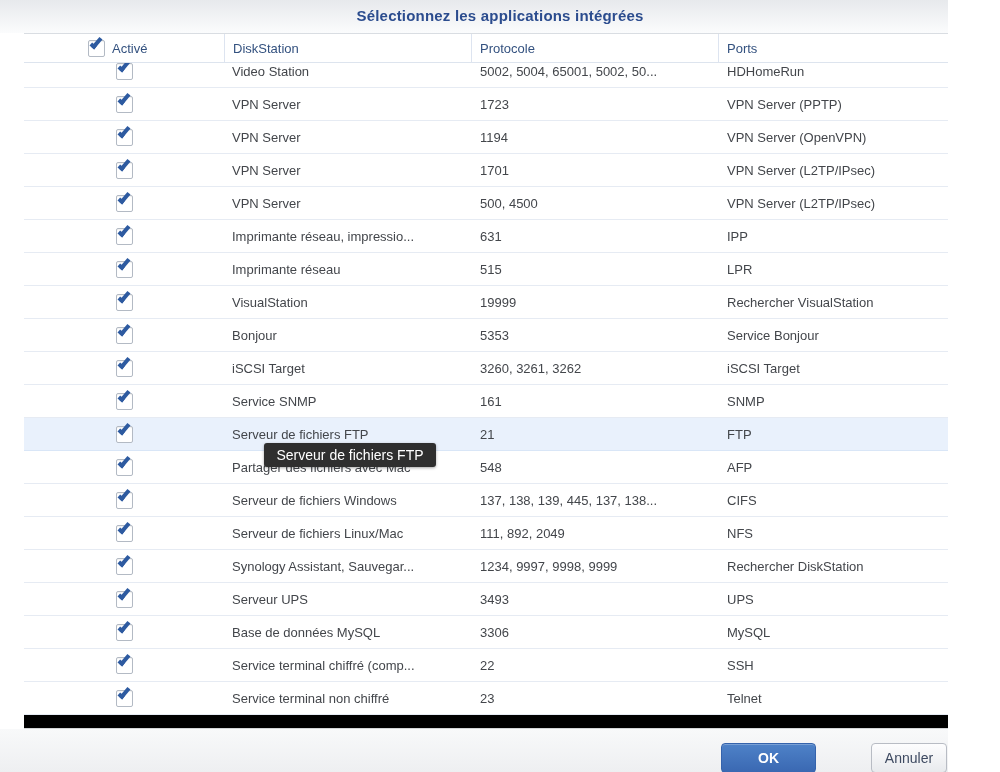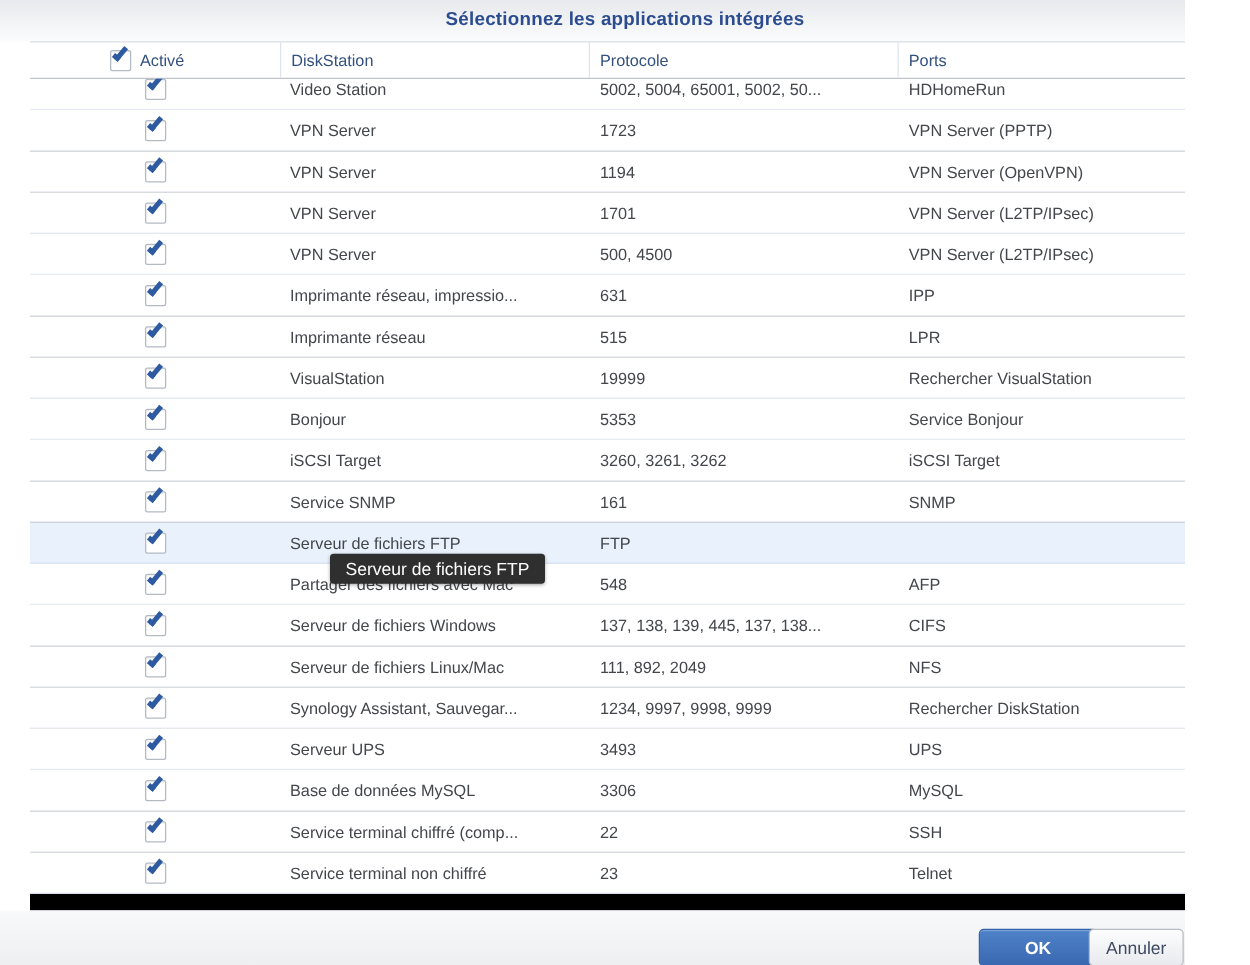--- a/index.html
+++ b/index.html
@@ -46,21 +46,21 @@
     background:#2f2f2f; color:#ffffff; font-size:14px; line-height:24px; text-align:center;
     padding:0 11px; border-radius:3px; box-shadow:0 1px 3px rgba(0,0,0,.35); z-index:5;
     white-space:nowrap; }
 
   
   .footer-line { position:absolute; left:24px; top:728px; width:954px; height:1px; background:#d3d5d8; }
   .footer { position:absolute; left:0; top:729px; width:1000px; height:43px;
     background:linear-gradient(#f8f9fa, #eeeff1); }
   .btn { position:absolute; top:743px; height:30px; border-radius:4px; font-size:14px;
     font-family:"Liberation Sans", sans-serif; cursor:pointer; }
-  .btn-ok { left:783px; width:95px; color:#ffffff; font-weight:bold;
+  .btn-ok { left:721px; width:95px; color:#ffffff; font-weight:bold;
     background:linear-gradient(#4e82c8, #3a68b2); border:1px solid #3563ac;
     box-shadow:inset 0 1px 0 rgba(255,255,255,.25); }
   .btn-cancel { left:871px; width:76px; color:#3e4a61;
     background:linear-gradient(#fdfdfe, #e8eaed); border:1px solid #b8bcc4; }
 </style>
 </head>
 <body>
 
 <div class="stage">
 
@@ -199,20 +199,21 @@
             <div class="cell col-ports">161</div>
             <div class="cell col-proto">SNMP</div>
           </div>
           <div class="row selected">
             <div class="cell col-enabled">
               <span class="cb">
                 <span class="tick"></span>
               </span>
             </div>
             <div class="cell col-apps">Serveur de fichiers FTP</div>
+            <div class="cell col-ports">21</div>
             <div class="cell col-proto">FTP</div>
           </div>
           <div class="row">
             <div class="cell col-enabled">
               <span class="cb">
                 <span class="tick"></span>
               </span>
             </div>
             <div class="cell col-apps">Partager des fichiers avec Mac</div>
             <div class="cell col-ports">548</div>

